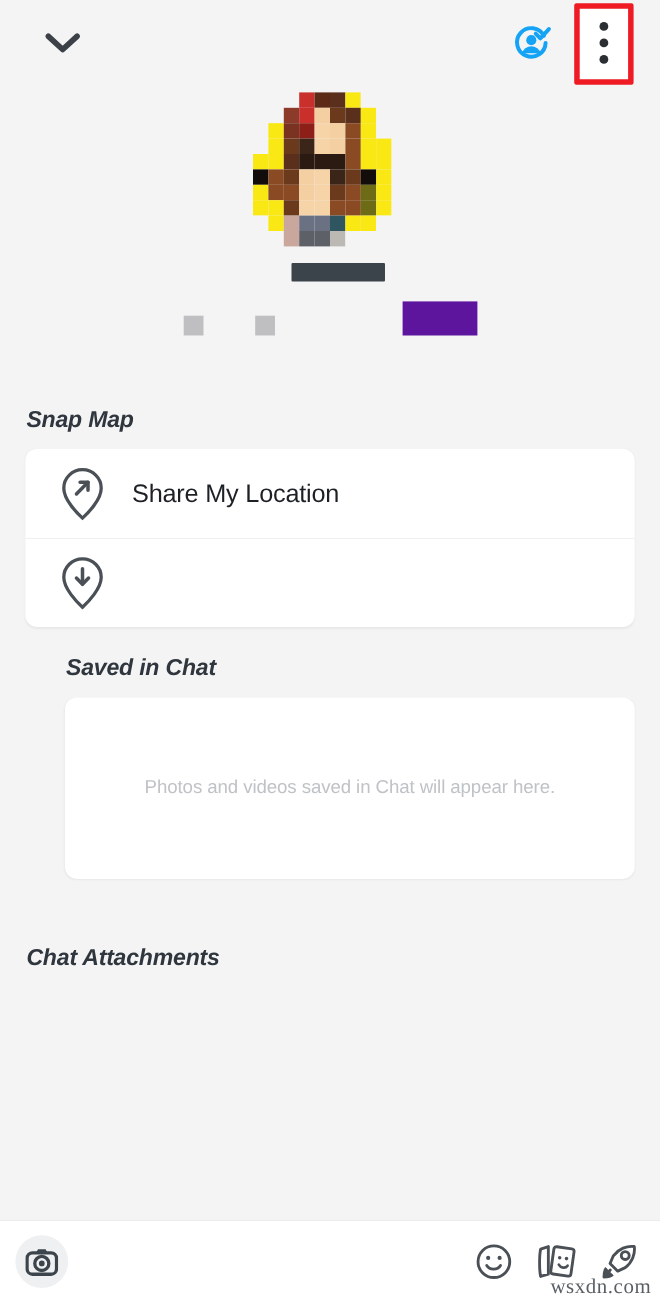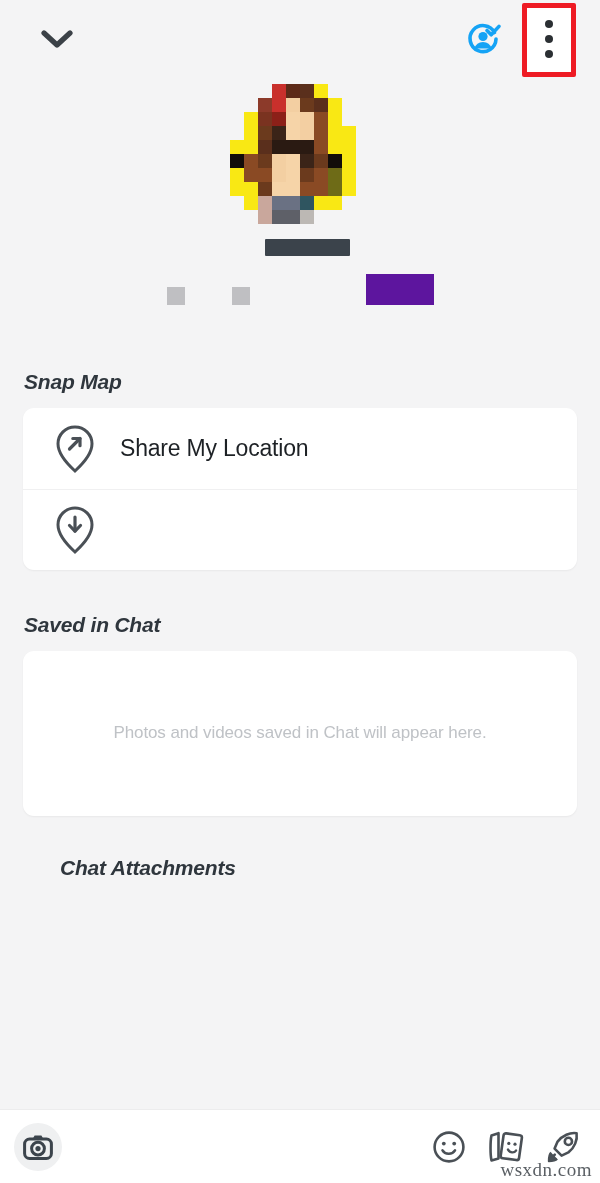--- a/index.html
+++ b/index.html
@@ -163,37 +163,37 @@
   }
   .row-label-split { display: flex; align-items: center; }
   .row-gap-redact {
     display: inline-block;
     width: 16px; height: 16px;
     background: #ededee;
     margin: 0 20px 0 10px;
   }
   .row-gap-spacer { display: inline-block; width: 62px; }
 
-  .saved-section { margin-top: 43px; }
+  .saved-section { margin-top: 26px; padding-left: 36px; }
   .empty-card {
     height: 165px;
     display: flex;
     align-items: center;
     justify-content: center;
     text-align: center;
     padding: 0 28px;
   }
   .empty-text {
     font-size: 17px;
     color: #bfc2c6;
     line-height: 1.55;
     letter-spacing: -0.1px;
   }
 
-  .attach-section { margin-top: 40px; padding-left: 36px; }
+  .attach-section { margin-top: 60px; }
   .attach-card { height: 160px; align-items: center; }
 
   .scroll-pad { flex: 1 1 auto; }
 
   
   .bottom-bar {
     position: absolute;
     left: 0; bottom: 0;
     width: 600px;
     height: 74px;

